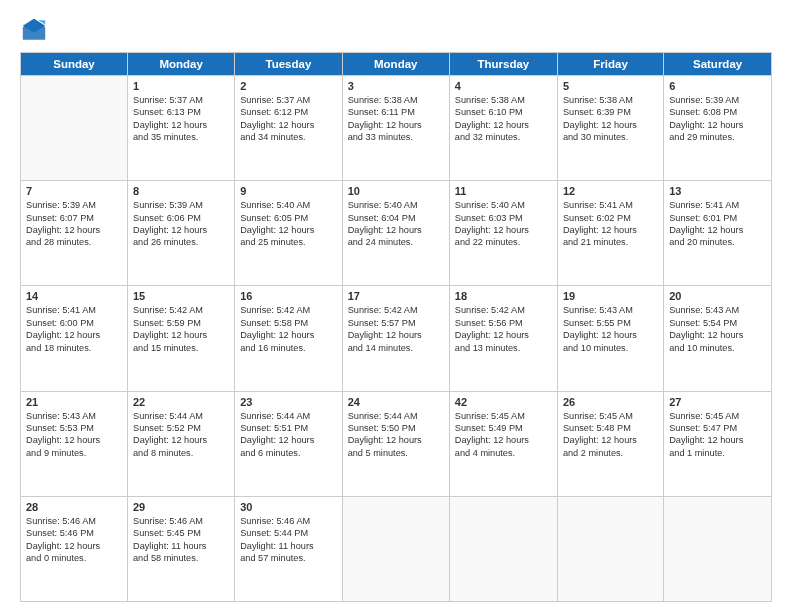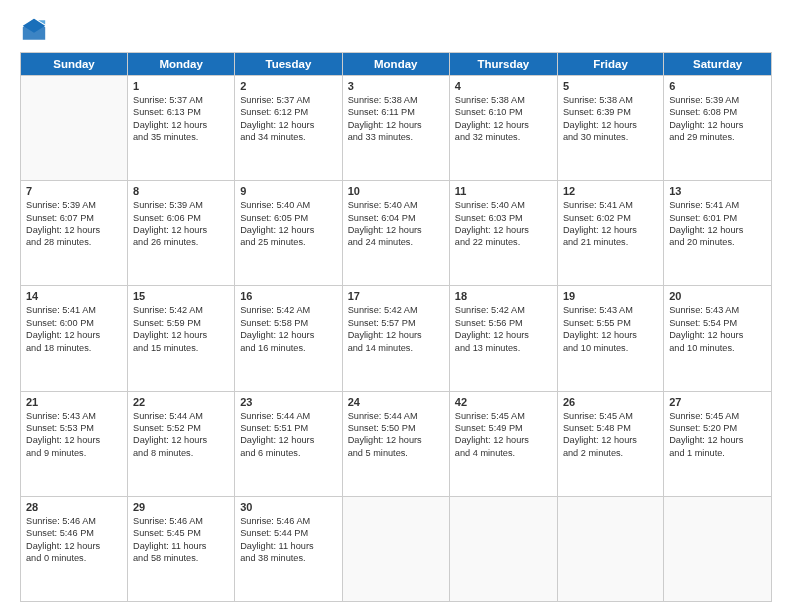--- a/index.html
+++ b/index.html
@@ -317,21 +317,21 @@
           <td>
             <span class="day-number">26</span>
             <span class="cell-line">Sunrise: 5:45 AM</span>
             <span class="cell-line">Sunset: 5:48 PM</span>
             <span class="cell-line">Daylight: 12 hours</span>
             <span class="cell-line">and 2 minutes.</span>
           </td>
           <td>
             <span class="day-number">27</span>
             <span class="cell-line">Sunrise: 5:45 AM</span>
-            <span class="cell-line">Sunset: 5:20 PM</span>
+            <span class="cell-line">Sunset: 5:47 PM</span>
             <span class="cell-line">Daylight: 12 hours</span>
             <span class="cell-line">and 1 minute.</span>
           </td>
         </tr>
         <tr class="last-row">
           <td>
             <span class="day-number">28</span>
             <span class="cell-line">Sunrise: 5:46 AM</span>
             <span class="cell-line">Sunset: 5:46 PM</span>
             <span class="cell-line">Daylight: 12 hours</span>
@@ -342,21 +342,21 @@
             <span class="cell-line">Sunrise: 5:46 AM</span>
             <span class="cell-line">Sunset: 5:45 PM</span>
             <span class="cell-line">Daylight: 11 hours</span>
             <span class="cell-line">and 58 minutes.</span>
           </td>
           <td>
             <span class="day-number">30</span>
             <span class="cell-line">Sunrise: 5:46 AM</span>
             <span class="cell-line">Sunset: 5:44 PM</span>
             <span class="cell-line">Daylight: 11 hours</span>
-            <span class="cell-line">and 38 minutes.</span>
+            <span class="cell-line">and 57 minutes.</span>
           </td>
           <td class="empty"></td>
           <td class="empty"></td>
           <td class="empty"></td>
           <td class="empty"></td>
         </tr>
       </tbody>
   </table>
 </div>
 

